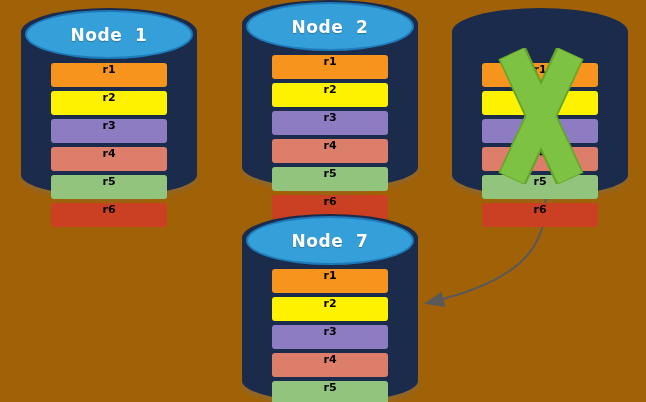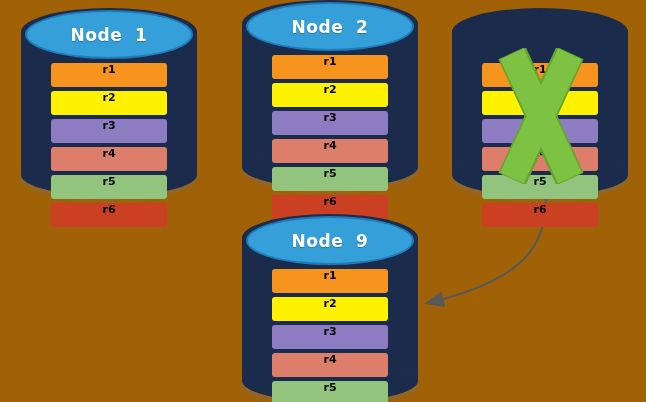--- a/index.html
+++ b/index.html
@@ -158,21 +158,21 @@
       <line x1="15" y1="6" x2="73" y2="130" stroke="#7DC242" stroke-width="26" stroke-linecap="butt" style="stroke: rgb(125, 194, 66);"></line>
       <line x1="73" y1="6" x2="15" y2="130" stroke="#7DC242" stroke-width="26" stroke-linecap="butt" style="stroke: rgb(125, 194, 66);"></line>
     </svg>
   </div>
 
   <div class="cylinder" style="left:242px;top:214px">
     <div class="cyl-rim" style="background: rgb(27, 43, 75);"></div>
     <div class="cyl-rect" style="background: rgb(27, 43, 75);"></div>
     <div class="cyl-bottom" style="background: rgb(27, 43, 75);"></div>
     <div class="cyl-top" style="background: rgb(53, 159, 217); border-color: rgb(30, 122, 184);">
-      <span class="node-title">Node  9</span>
+      <span class="node-title">Node  7</span>
     </div>
     <div class="ranges">
       <div class="range-bar" style="background: rgb(247, 148, 29);"><span>r1</span></div>
       <div class="range-bar" style="background: rgb(254, 242, 0);"><span>r2</span></div>
       <div class="range-bar" style="background: rgb(142, 124, 195);"><span>r3</span></div>
       <div class="range-bar" style="background: rgb(221, 126, 107);"><span>r4</span></div>
       <div class="range-bar" style="background: rgb(147, 196, 125);"><span>r5</span></div>
       <div class="range-bar" style="background: rgb(203, 64, 35);"><span>r6</span></div>
     </div>
   </div>

